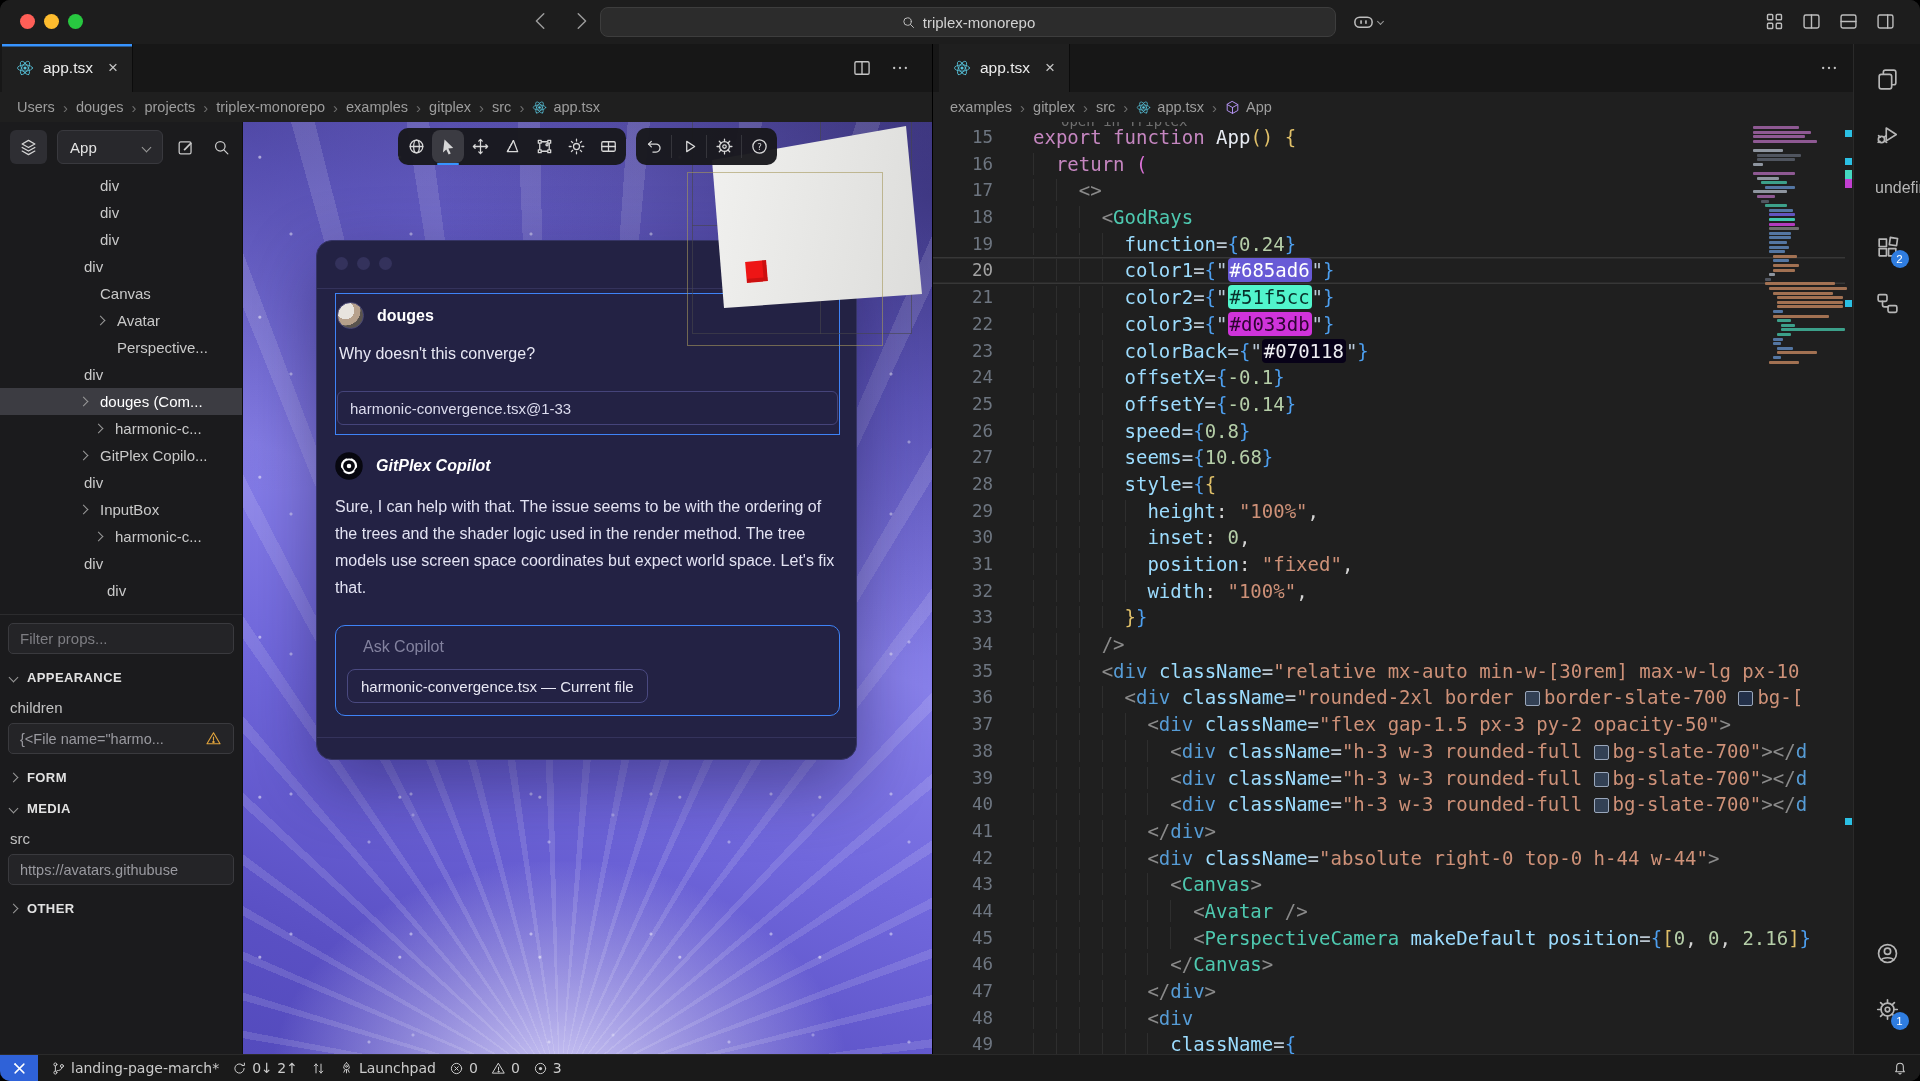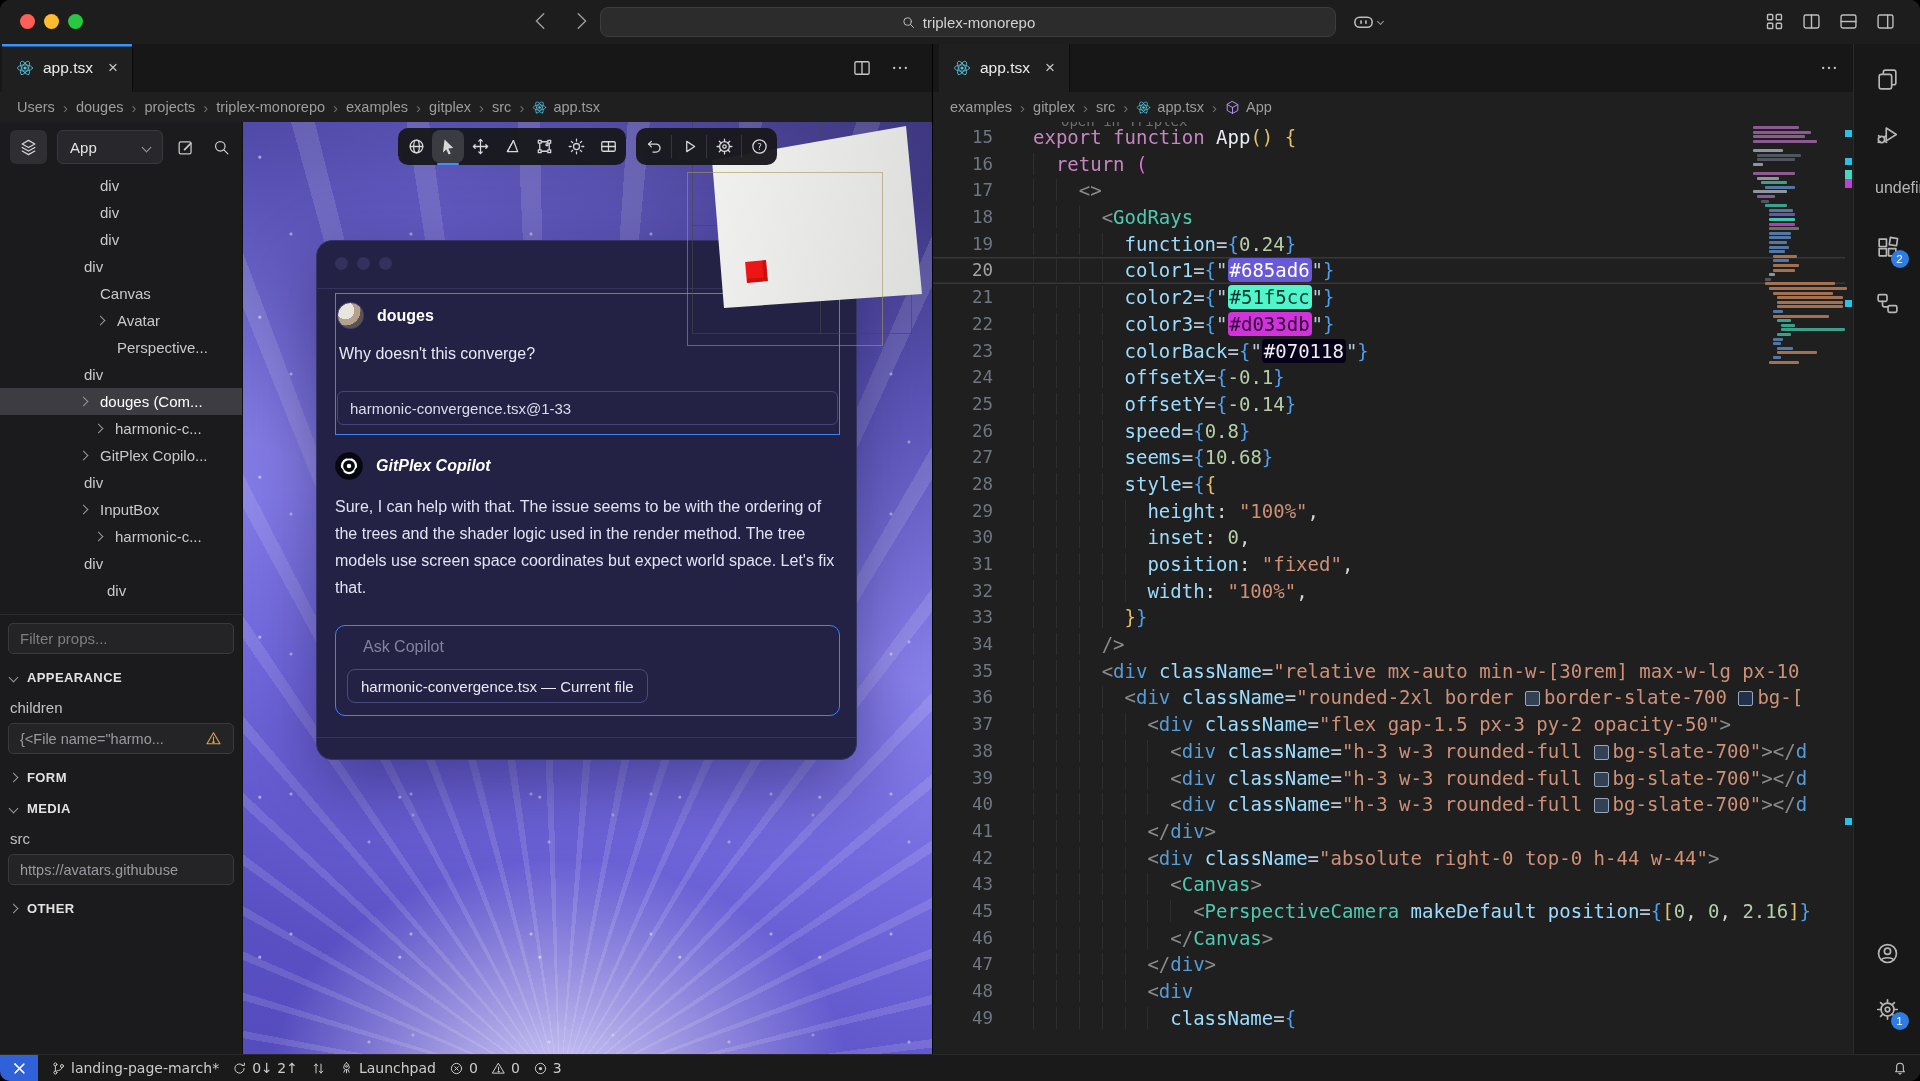--- a/index.html
+++ b/index.html
@@ -644,20 +644,21 @@
             <div class="line"><span class="ln">34</span><span class="lcode"><span class="tok-ws">      </span><span class="tok-punc">/&gt;</span></span></div>
             <div class="line"><span class="ln">35</span><span class="lcode"><span class="tok-ws">      </span><span class="tok-punc">&lt;</span><span class="tok-divt">div</span><span class="tok-plain"> </span><span class="tok-attr">className</span><span class="tok-op">=</span><span class="tok-str">"relative mx-auto min-w-[30rem] max-w-lg px-10</span></span></div>
             <div class="line"><span class="ln">36</span><span class="lcode"><span class="tok-ws">        </span><span class="tok-punc">&lt;</span><span class="tok-divt">div</span><span class="tok-plain"> </span><span class="tok-attr">className</span><span class="tok-op">=</span><span class="tok-str">"rounded-2xl border </span><span class="swatch" style="background: rgb(51, 65, 85);"></span><span class="tok-str">border-slate-700 </span><span class="swatch" style="background: rgb(35, 48, 73);"></span><span class="tok-str">bg-[</span></span></div>
             <div class="line"><span class="ln">37</span><span class="lcode"><span class="tok-ws">          </span><span class="tok-punc">&lt;</span><span class="tok-divt">div</span><span class="tok-plain"> </span><span class="tok-attr">className</span><span class="tok-op">=</span><span class="tok-str">"flex gap-1.5 px-3 py-2 opacity-50"</span><span class="tok-punc">&gt;</span></span></div>
             <div class="line"><span class="ln">38</span><span class="lcode"><span class="tok-ws">            </span><span class="tok-punc">&lt;</span><span class="tok-divt">div</span><span class="tok-plain"> </span><span class="tok-attr">className</span><span class="tok-op">=</span><span class="tok-str">"h-3 w-3 rounded-full </span><span class="swatch" style="background: rgb(51, 65, 85);"></span><span class="tok-str">bg-slate-700"</span><span class="tok-punc">&gt;&lt;/</span><span class="tok-divt">d</span></span></div>
             <div class="line"><span class="ln">39</span><span class="lcode"><span class="tok-ws">            </span><span class="tok-punc">&lt;</span><span class="tok-divt">div</span><span class="tok-plain"> </span><span class="tok-attr">className</span><span class="tok-op">=</span><span class="tok-str">"h-3 w-3 rounded-full </span><span class="swatch" style="background: rgb(51, 65, 85);"></span><span class="tok-str">bg-slate-700"</span><span class="tok-punc">&gt;&lt;/</span><span class="tok-divt">d</span></span></div>
             <div class="line"><span class="ln">40</span><span class="lcode"><span class="tok-ws">            </span><span class="tok-punc">&lt;</span><span class="tok-divt">div</span><span class="tok-plain"> </span><span class="tok-attr">className</span><span class="tok-op">=</span><span class="tok-str">"h-3 w-3 rounded-full </span><span class="swatch" style="background: rgb(51, 65, 85);"></span><span class="tok-str">bg-slate-700"</span><span class="tok-punc">&gt;&lt;/</span><span class="tok-divt">d</span></span></div>
             <div class="line"><span class="ln">41</span><span class="lcode"><span class="tok-ws">          </span><span class="tok-punc">&lt;/</span><span class="tok-divt">div</span><span class="tok-punc">&gt;</span></span></div>
             <div class="line"><span class="ln">42</span><span class="lcode"><span class="tok-ws">          </span><span class="tok-punc">&lt;</span><span class="tok-divt">div</span><span class="tok-plain"> </span><span class="tok-attr">className</span><span class="tok-op">=</span><span class="tok-str">"absolute right-0 top-0 h-44 w-44"</span><span class="tok-punc">&gt;</span></span></div>
             <div class="line"><span class="ln">43</span><span class="lcode"><span class="tok-ws">            </span><span class="tok-punc">&lt;</span><span class="tok-tag">Canvas</span><span class="tok-punc">&gt;</span></span></div>
+            <div class="line"><span class="ln">44</span><span class="lcode"><span class="tok-ws">              </span><span class="tok-punc">&lt;</span><span class="tok-tag">Avatar</span><span class="tok-plain"> </span><span class="tok-punc">/&gt;</span></span></div>
             <div class="line"><span class="ln">45</span><span class="lcode"><span class="tok-ws">              </span><span class="tok-punc">&lt;</span><span class="tok-tag">PerspectiveCamera</span><span class="tok-plain"> </span><span class="tok-attr">makeDefault</span><span class="tok-plain"> </span><span class="tok-attr">position</span><span class="tok-op">=</span><span class="tok-b3">{</span><span class="tok-b1">[</span><span class="tok-num">0</span><span class="tok-plain">, </span><span class="tok-num">0</span><span class="tok-plain">, </span><span class="tok-num">2.16</span><span class="tok-b1">]</span><span class="tok-b3">}</span></span></div>
             <div class="line"><span class="ln">46</span><span class="lcode"><span class="tok-ws">            </span><span class="tok-punc">&lt;/</span><span class="tok-tag">Canvas</span><span class="tok-punc">&gt;</span></span></div>
             <div class="line"><span class="ln">47</span><span class="lcode"><span class="tok-ws">          </span><span class="tok-punc">&lt;/</span><span class="tok-divt">div</span><span class="tok-punc">&gt;</span></span></div>
             <div class="line"><span class="ln">48</span><span class="lcode"><span class="tok-ws">          </span><span class="tok-punc">&lt;</span><span class="tok-divt">div</span></span></div>
             <div class="line"><span class="ln">49</span><span class="lcode"><span class="tok-ws">            </span><span class="tok-attr">className</span><span class="tok-op">=</span><span class="tok-b3">{</span></span></div>
           </div>
       </div>
 
       <div class="minimap" id="minimap">
           <div class="mm-row" style="left: 0px; top: 0px; width: 46px; background: rgb(154, 95, 160);"></div>

